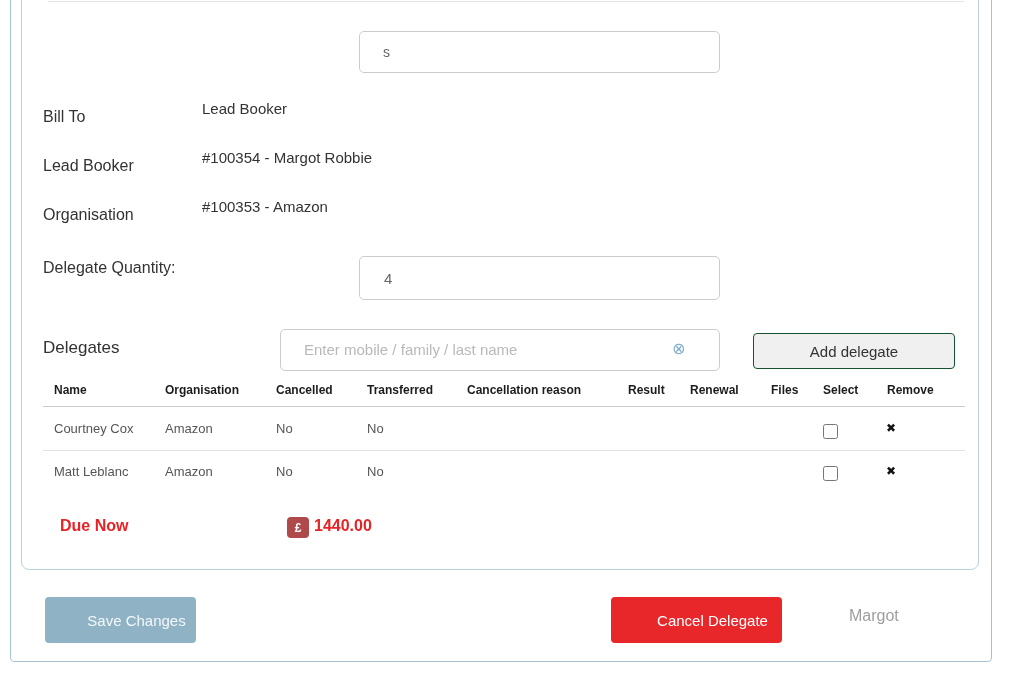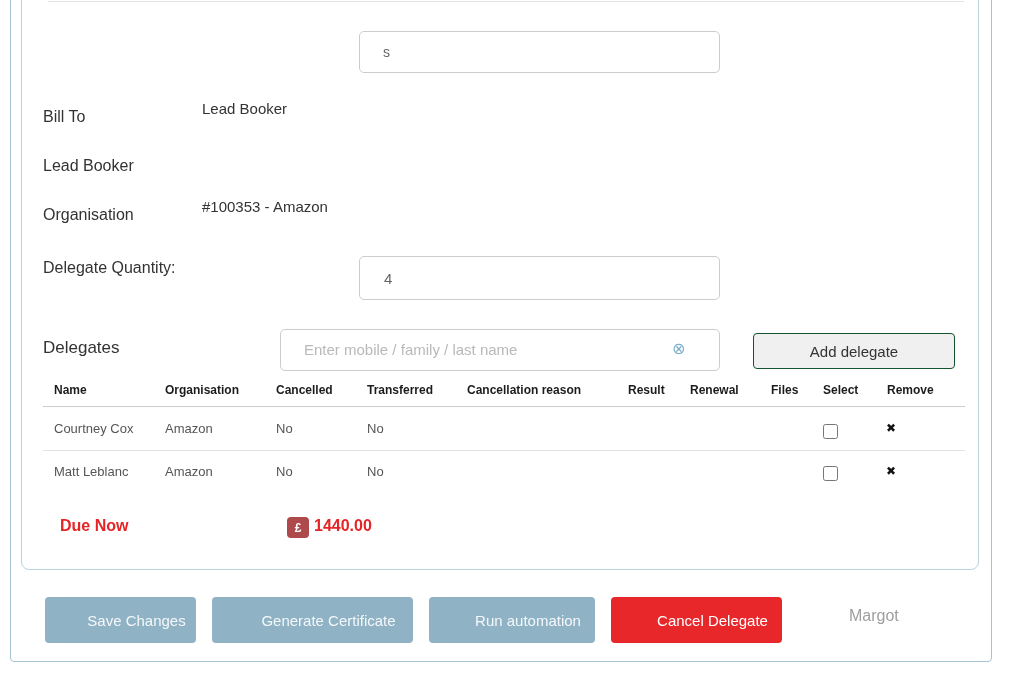--- a/index.html
+++ b/index.html
@@ -59,20 +59,21 @@
   <div class="abs outer-box"></div>
   <div class="abs inner-panel"></div>
   <div class="abs top-divider"></div>
 
   <input class="abs txt-input" style="left: 359px; top: 31px; width: 361px; height: 42px;" value="s">
 
   <div class="abs lbl" style="left:43px;top:108px;">Bill To</div>
   <div class="abs val" style="left:202px;top:100px;">Lead Booker</div>
 
   <div class="abs lbl" style="left:43px;top:157px;">Lead Booker</div>
+  <div class="abs val" style="left:202px;top:149px;">#100354 - Margot Robbie</div>
 
   <div class="abs lbl" style="left:43px;top:206px;">Organisation</div>
   <div class="abs val" style="left:202px;top:198px;">#100353 - Amazon</div>
 
   <div class="abs lbl" style="left:43px;top:259px;">Delegate Quantity:</div>
   <input class="abs txt-input" style="left: 359px; top: 256px; width: 361px; height: 44px; font-size: 15px; padding-left: 24px;" value="4">
 
   <div class="abs heading" style="left:43px;top:338px;">Delegates</div>
   <input class="abs txt-input search-input" style="left: 280px; top: 329px; width: 440px; height: 42px;" placeholder="Enter mobile / family / last name">
   <span class="abs clear-icon" style="left:672px;top:341px;">⊗</span>
@@ -107,18 +108,16 @@
     <div class="abs td" style="left:367px;top:464px;">No</div>
     <input type="checkbox" class="abs chk" style="left: 823px; top: 466px;">
     <span class="abs remove-x" style="left:886px;top:464px;">✖</span>
   </div>
 
   <div class="abs due" style="left:60px;top:517px;">Due Now</div>
   <div class="abs pound-badge" style="left:287px;top:517px;">£</div>
   <div class="abs due" style="left:314px;top:517px;">1440.00</div>
 
   <button class="abs btn btn-bluegray" style="left:45px;top:597px;width:151px;">Save Changes</button>
-  <button class="abs btn btn-bluegray" style="left:212px;top:597px;width:201px;">Generate Certificate</button>
-  <button class="abs btn btn-bluegray" style="left:429px;top:597px;width:166px;">Run automation</button>
   <button class="abs btn btn-red" style="left:611px;top:597px;width:171px;">Cancel Delegate</button>
   <button class="abs btn-link" style="left:843px;top:606px;">Margot</button>
 
 </div>
 
 </body></html>

